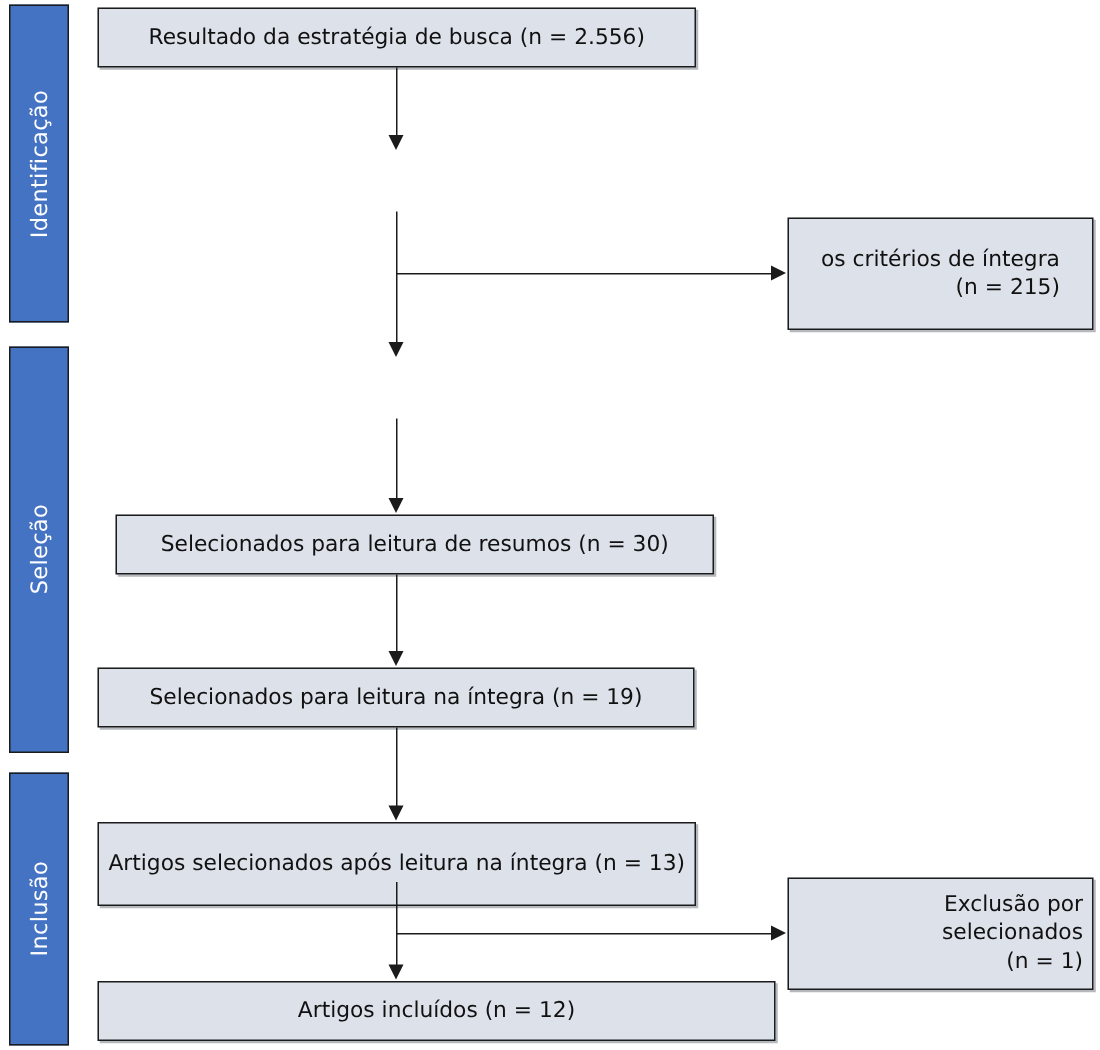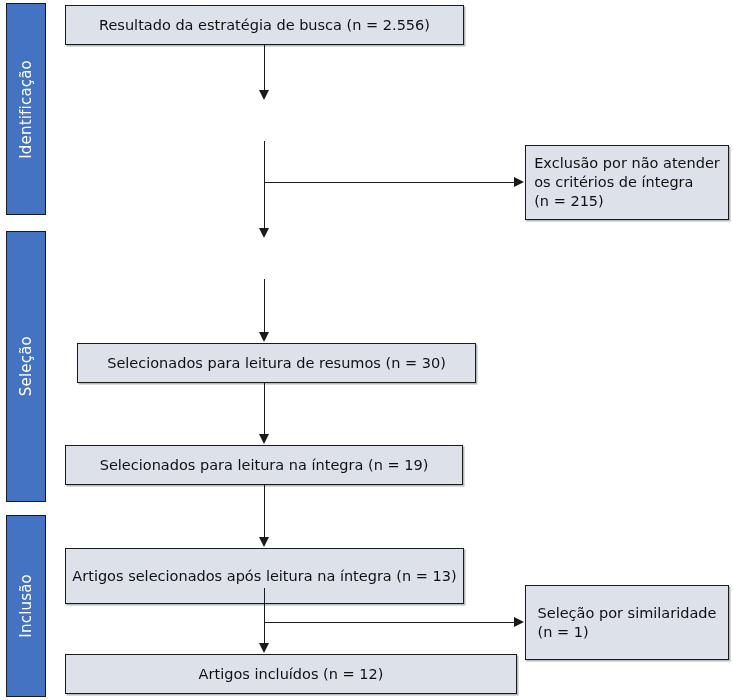--- a/index.html
+++ b/index.html
@@ -40,21 +40,21 @@
 
   
   .node {
     position: absolute;
     background: #dce1ea;
     border: 1.6px solid #1b1b1b;
     box-sizing: border-box;
     display: flex;
     align-items: center;
     justify-content: center;
-    text-align: left;
+    text-align: right;
     color: #111111;
     font-size: 14.5px;
     line-height: 1.30;
     padding: 14px 6px;
     box-shadow: 1.5px 1.5px 0 rgba(120,125,135,0.55);
   }
   .node .lines {
     display: block;
   }
   .node .lines span {
@@ -123,29 +123,28 @@
   <div class="node" style="left:65px; top:548px; width:399px; height:56px;">
     <span class="lines">Artigos selecionados após leitura na íntegra (n = 13)</span>
   </div>
 
   <div class="node" style="left:65px; top:654px; width:452px; height:40px;">
     <span class="lines">Artigos incluídos (n = 12)</span>
   </div>
 
   <div class="node" style="left:525px; top:145px; width:204px; height:75px;">
     <span class="lines">
-      <span>Exclusão por não atender</span>
       <span>os critérios de íntegra</span>
       <span>(n = 215)</span>
     </span>
   </div>
 
   <div class="node" style="left:525px; top:585px; width:204px; height:75px;">
     <span class="lines">
-      <span>Seleção por similaridade</span>
+      <span>Exclusão por selecionados</span>
       <span>(n = 1)</span>
     </span>
   </div>
 
   <div class="vline" style="left:264px; top:45px; height:46px;"></div>
   <div class="arrow-down" style="left:258.5px; top:90px;"></div>
 
   <div class="vline" style="left:264px; top:141px; height:88px;"></div>
   <div class="arrow-down" style="left:258.5px; top:228px;"></div>
 

